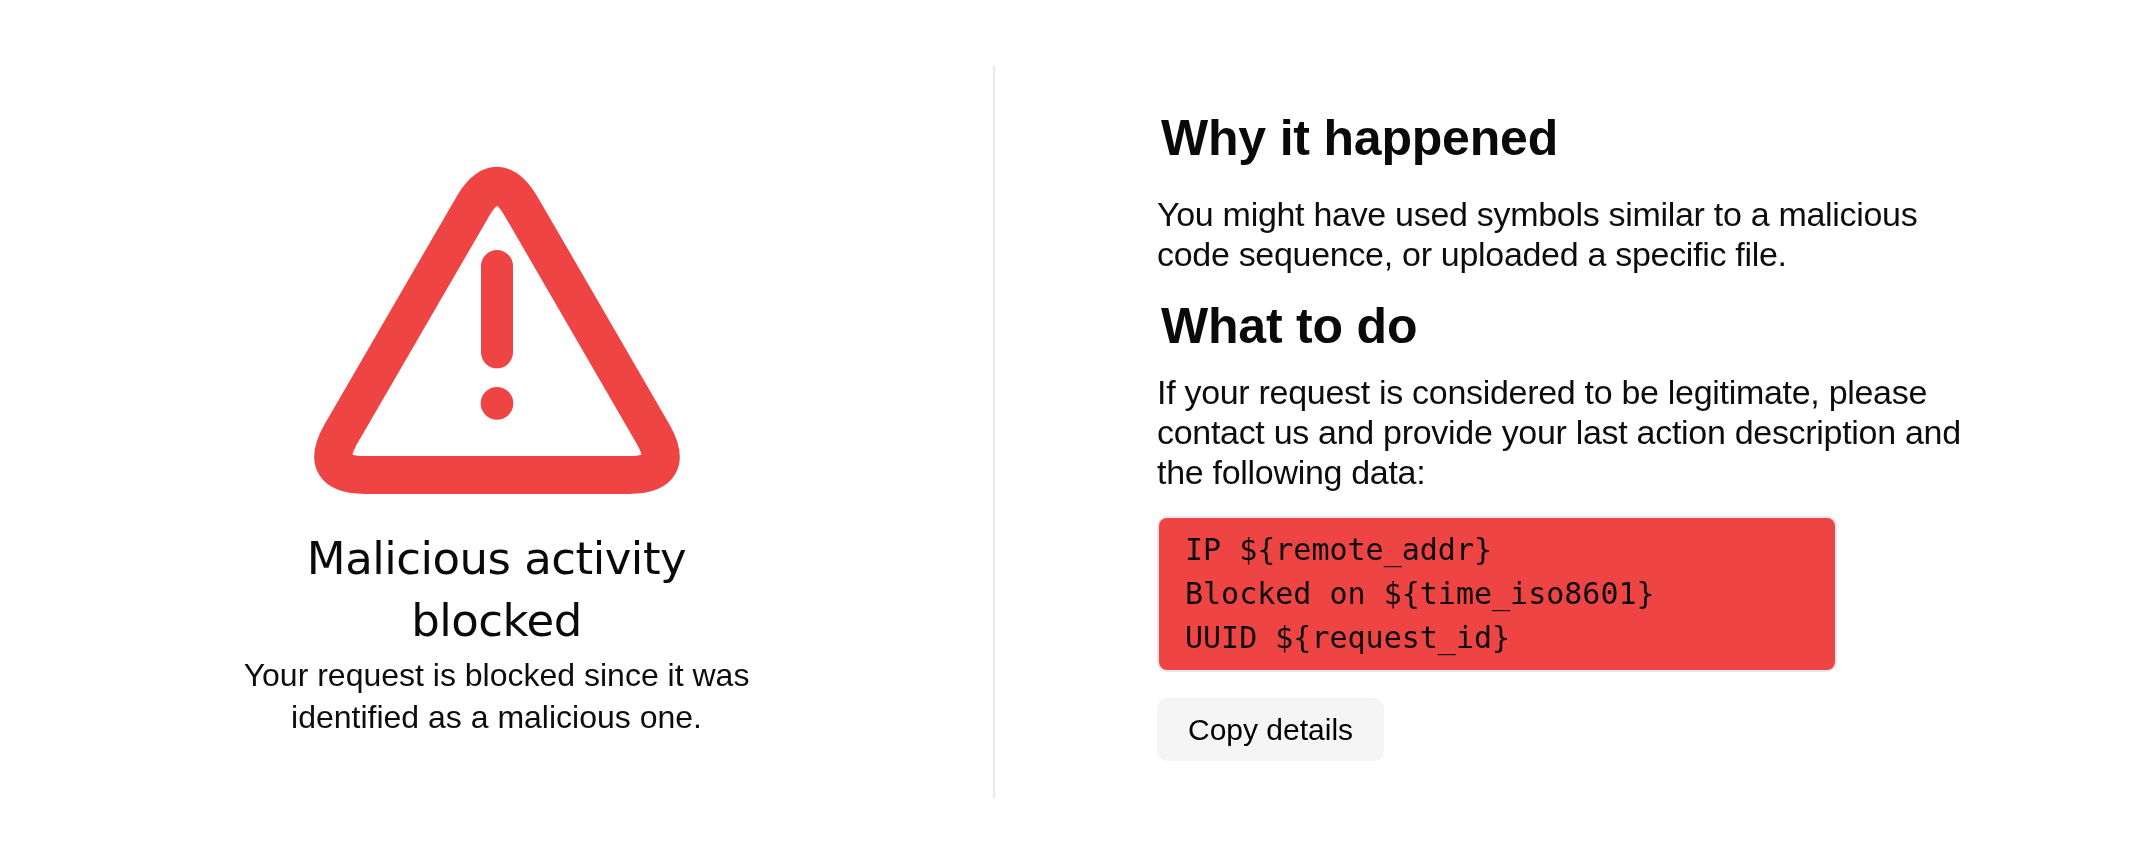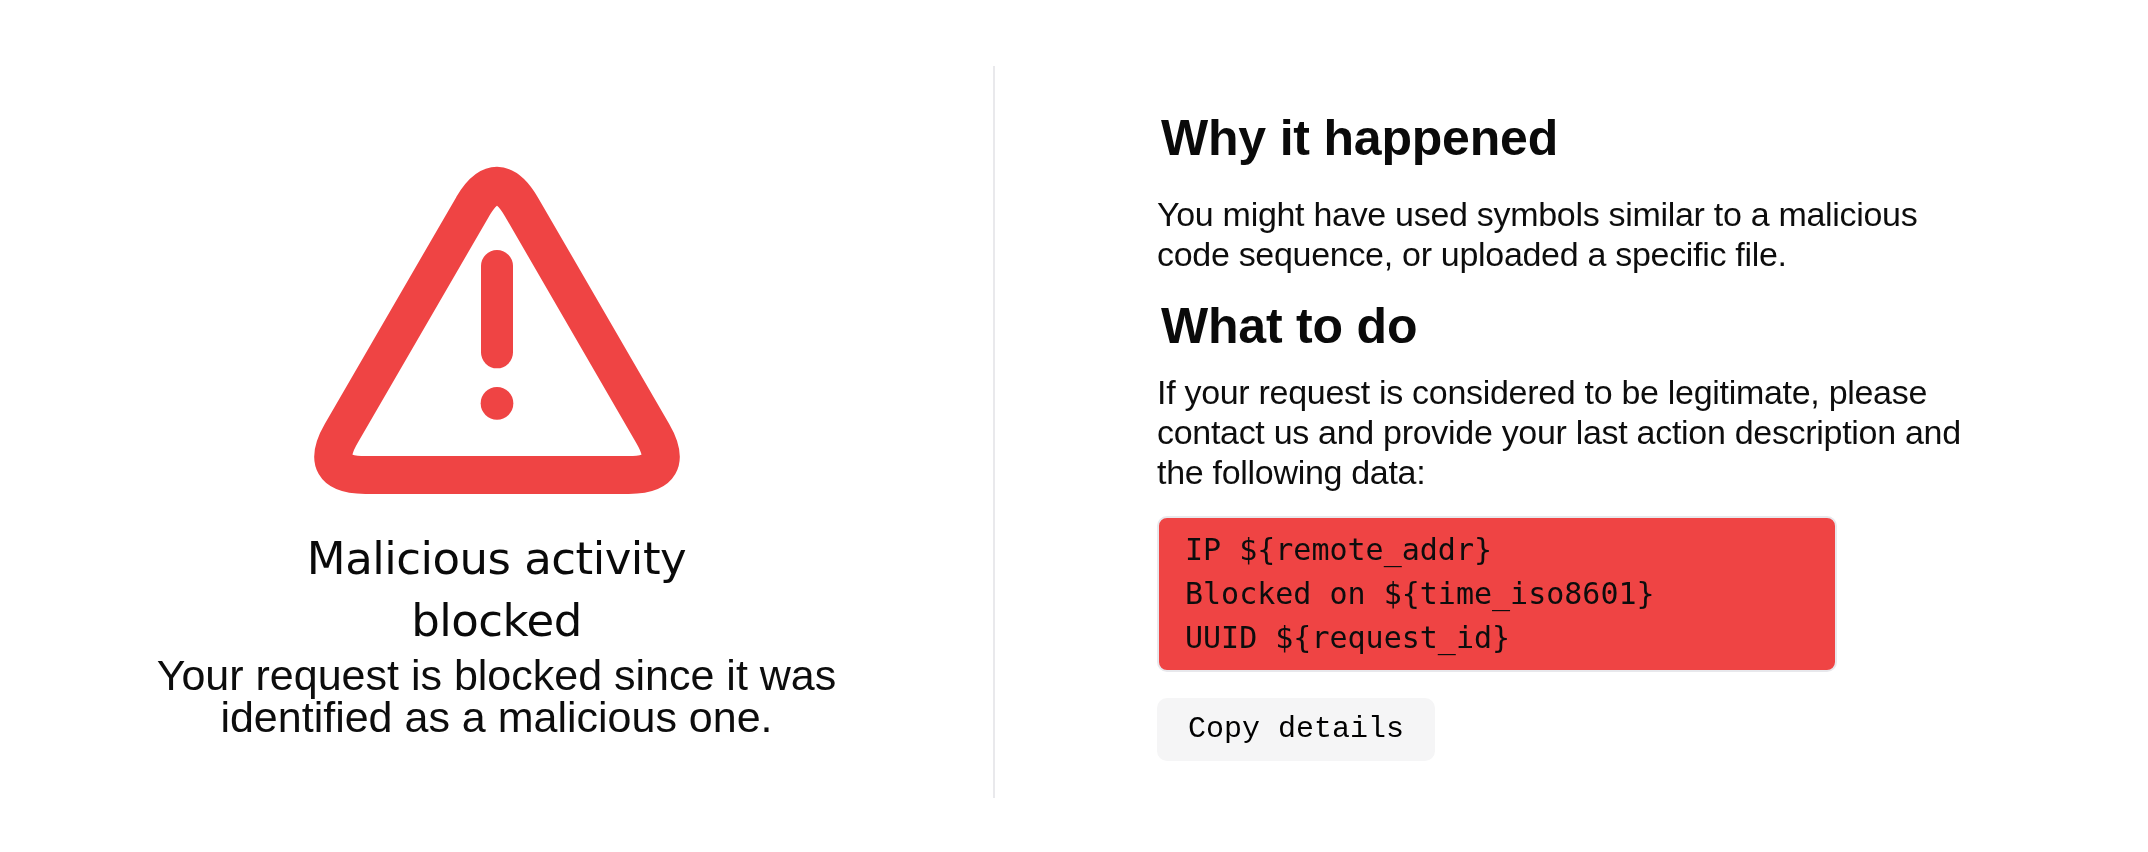--- a/index.html
+++ b/index.html
@@ -37,21 +37,21 @@
     font-weight: 400;
     font-size: 45px;
     line-height: 62px;
     letter-spacing: -0.5px;
     text-align: center;
     white-space: pre-line;
     color: #0a0a0a;
   }
   .page-subtitle {
     margin: 2px 0 0 0;
-    font-size: 43px;
+    font-size: 32px;
     line-height: 42px;
     text-align: center;
     white-space: pre-line;
     color: #0d0d0d;
   }
   
   .divider {
     width: 2px;
     height: 732px;
     margin-top: 66px;
@@ -96,21 +96,21 @@
     color: #0d0d0d;
   }
   .copy-details-button {
     margin-top: 26px;
     display: inline-block;
     height: 63px;
     padding: 0 31px;
     background: #f5f5f6;
     border: none;
     border-radius: 10px;
-    font-family: Liberation Mono, monospace;
+    font-family: Liberation Sans, sans-serif;
     font-size: 30px;
     line-height: 63px;
     color: #000000;
     cursor: pointer;
   }
 </style>
 </head>
 <body>
 
 <div class="panel">

